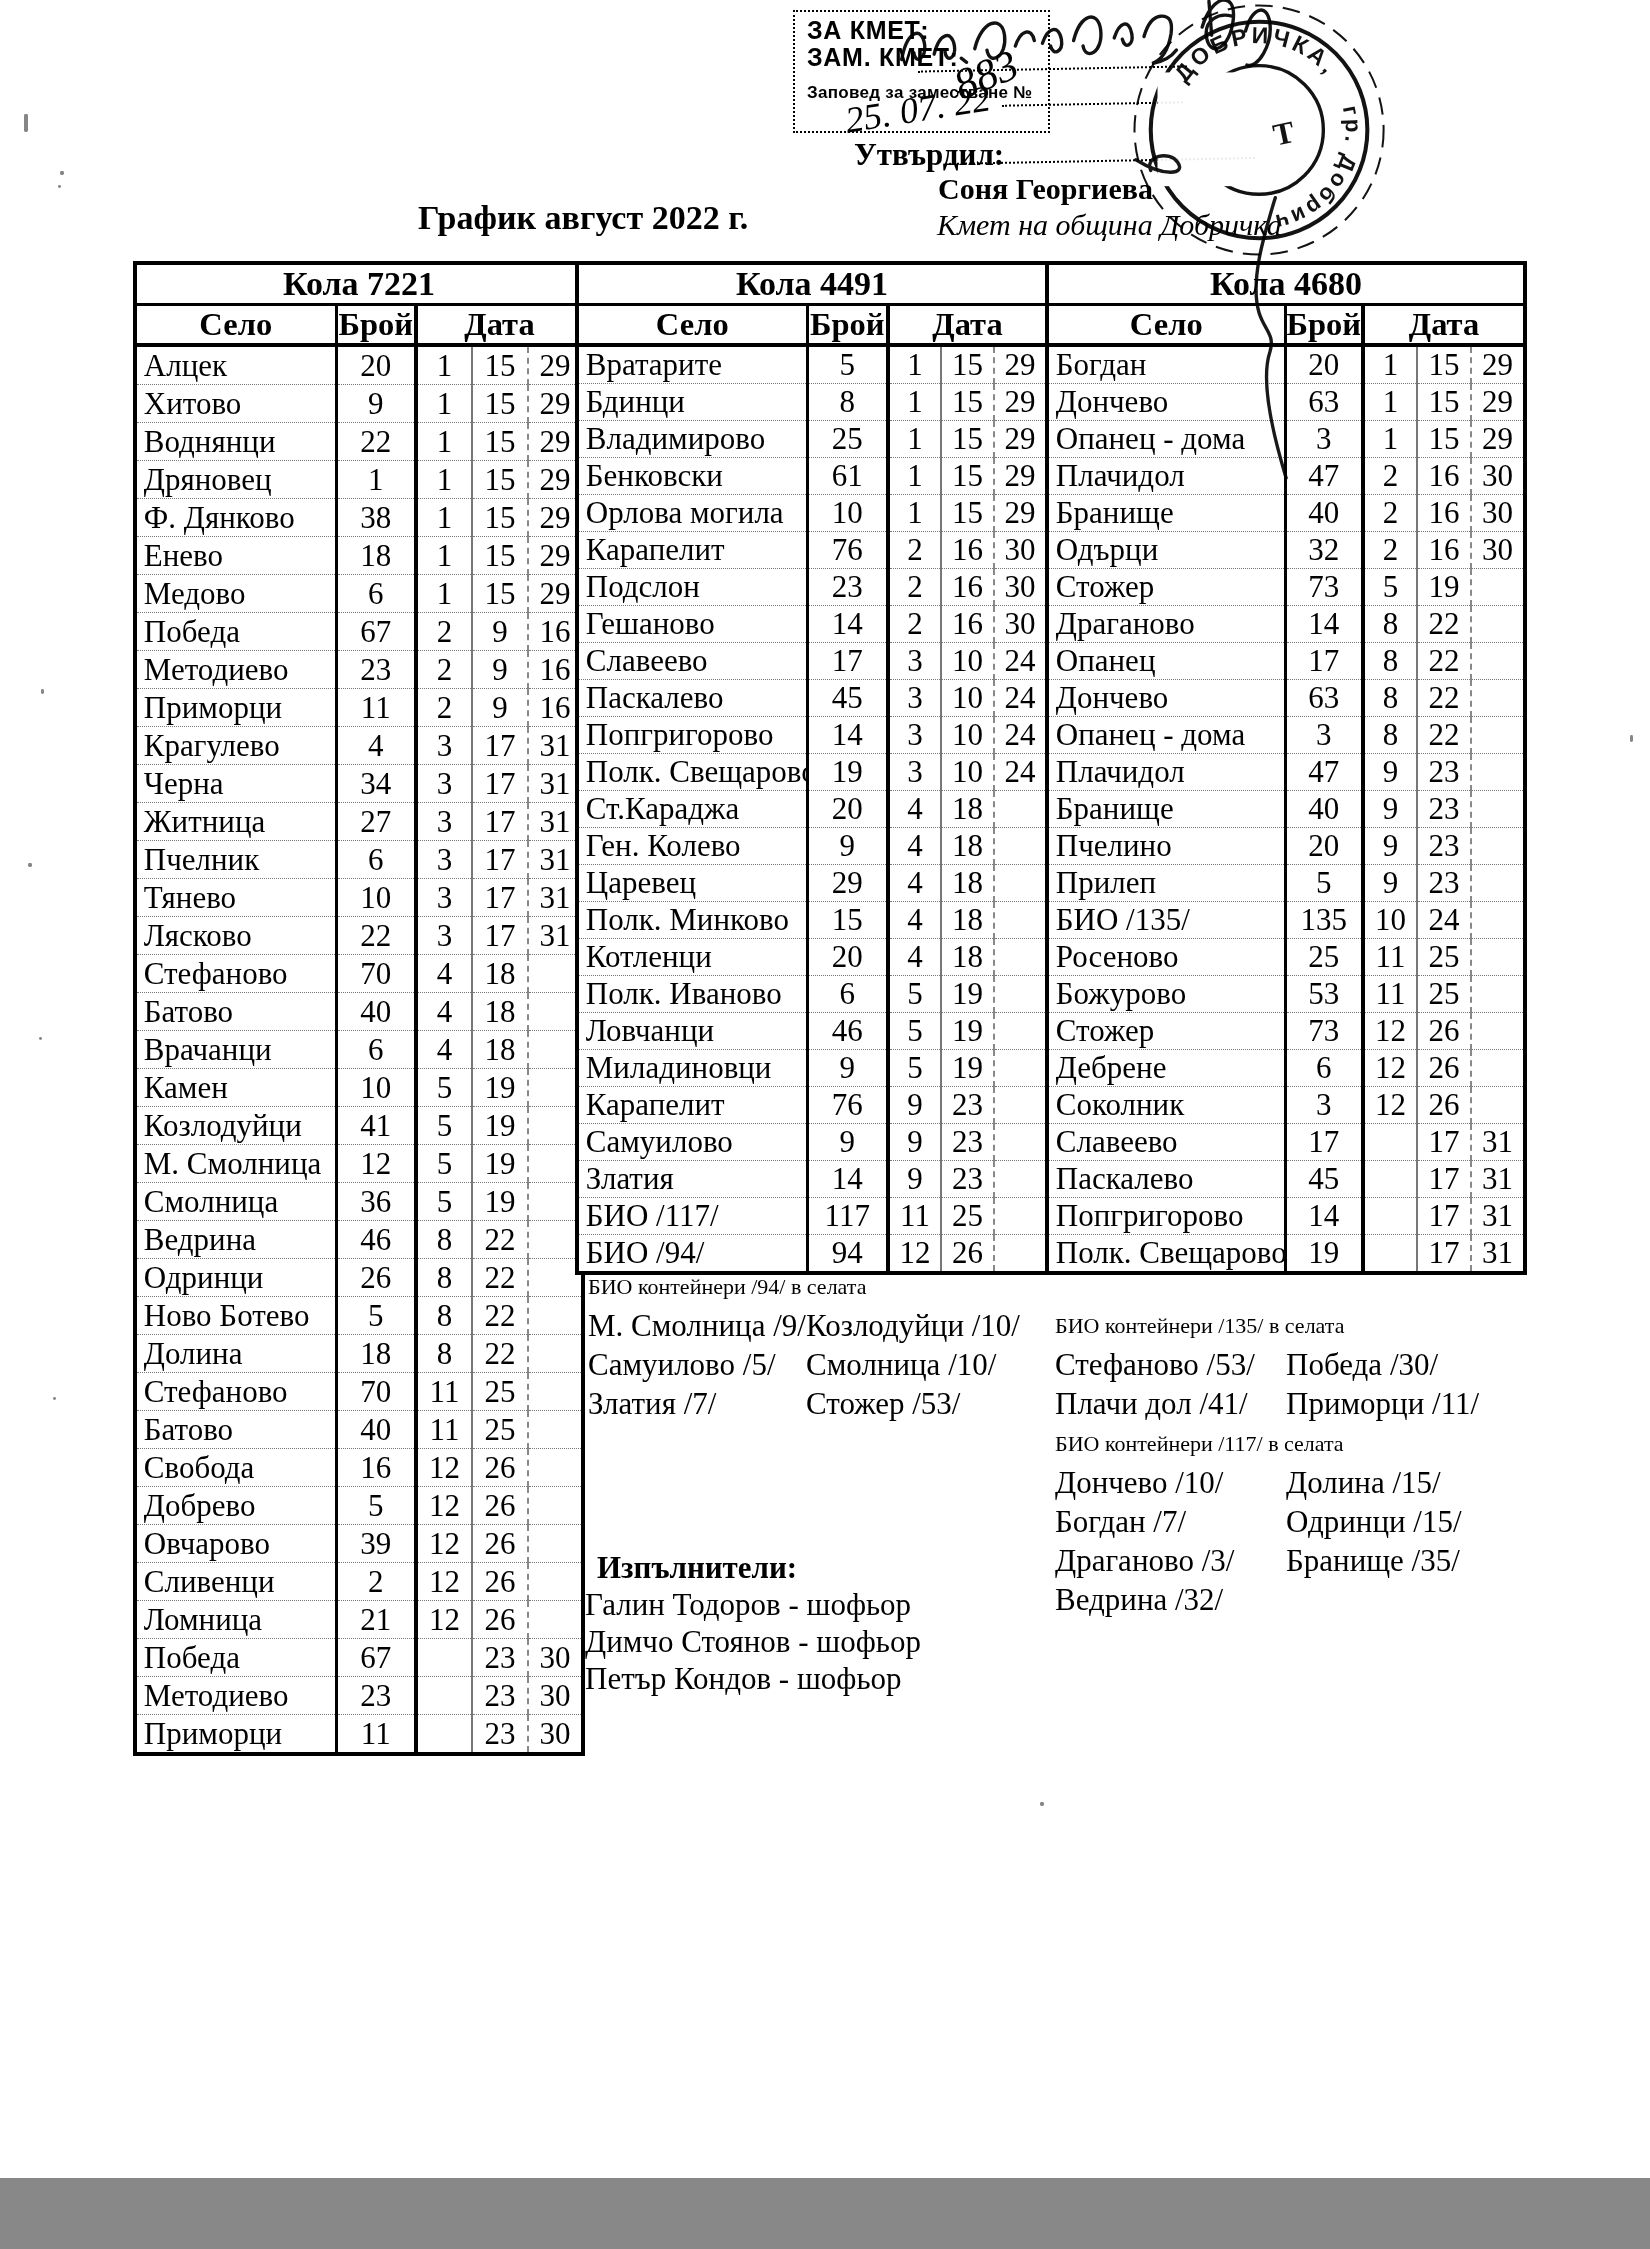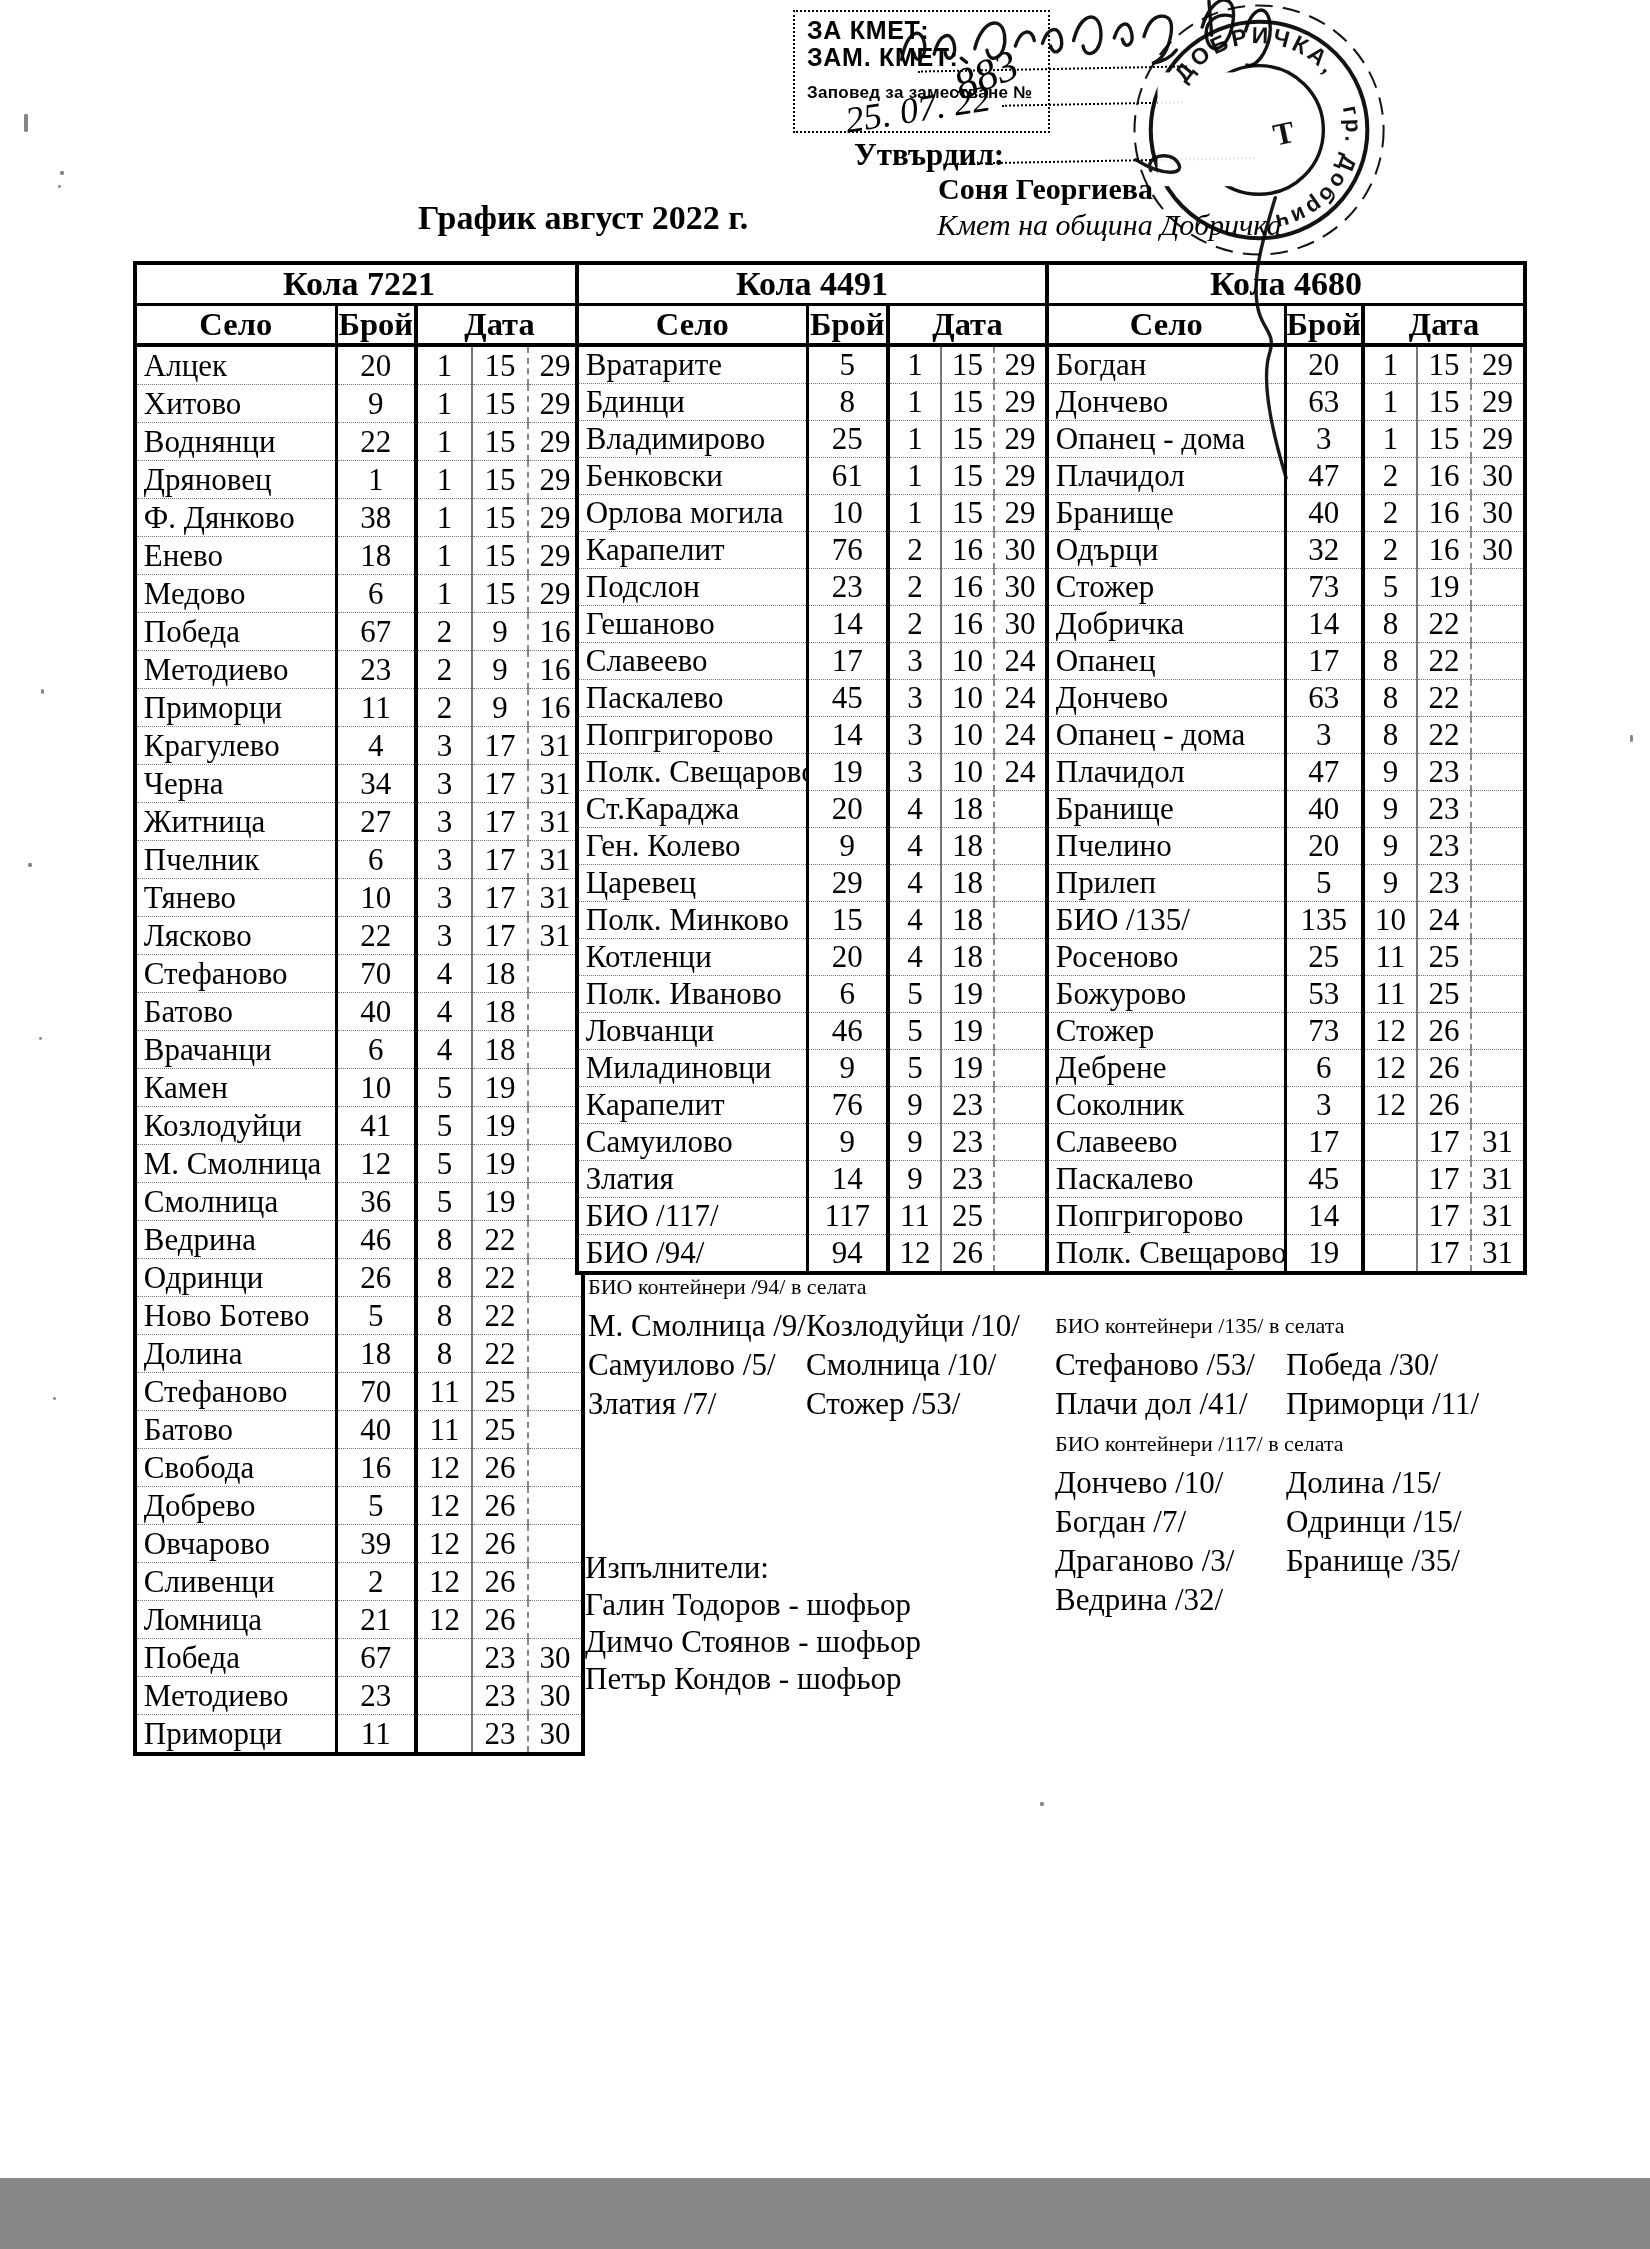--- a/index.html
+++ b/index.html
@@ -50,21 +50,21 @@
   .note-block{position:absolute;font-size:31px;line-height:39px;}
   #bio94{left:588px;top:1267px;width:467px;}
   #bio135{left:1055px;top:1306px;width:481px;}
   #bio117{left:1055px;top:1424px;width:481px;}
   .note-title{font-size:22px;line-height:39px;}
   .pair-row{display:flex;}
   #bio94 .pair-cell:first-child{width:218px;}
   #bio135 .pair-cell:first-child,#bio117 .pair-cell:first-child{width:231px;}
 
   .exec-block{position:absolute;left:585px;top:1549px;font-size:31px;line-height:37px;}
-  .exec-title{font-weight:normal;}
+  .exec-title{font-weight:bold;padding-left:12px;}
 
   
   .overlay{position:absolute;left:0;top:0;width:1651px;height:2250px;z-index:30;
            pointer-events:none;overflow:visible;}
 
   
   .noise{position:absolute;background:#222;opacity:.55;border-radius:1.4px;}
 </style>
 </head>
 <body>
@@ -624,21 +624,21 @@
           <td class="c-d c-d2">30</td>
         </tr>
         <tr>
           <td class="c-selo">Стожер</td>
           <td class="c-broy">73</td>
           <td class="c-d c-d0">5</td>
           <td class="c-d c-d1">19</td>
           <td class="c-d c-d2"></td>
         </tr>
         <tr>
-          <td class="c-selo">Добричка</td>
+          <td class="c-selo">Драганово</td>
           <td class="c-broy">14</td>
           <td class="c-d c-d0">8</td>
           <td class="c-d c-d1">22</td>
           <td class="c-d c-d2"></td>
         </tr>
         <tr>
           <td class="c-selo">Опанец</td>
           <td class="c-broy">17</td>
           <td class="c-d c-d0">8</td>
           <td class="c-d c-d1">22</td>

